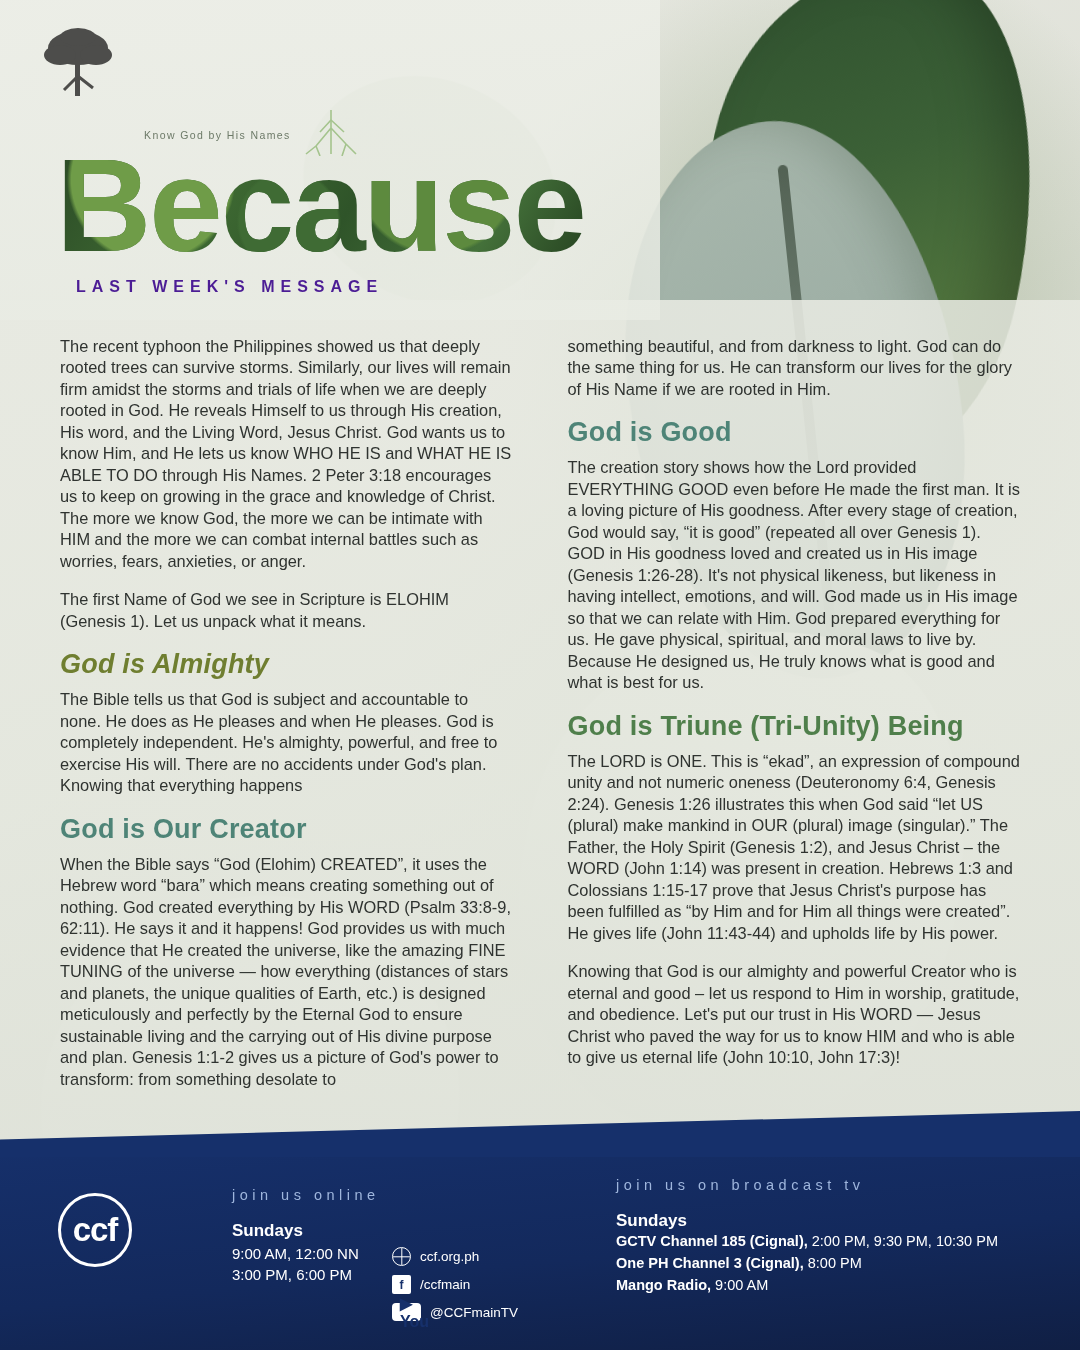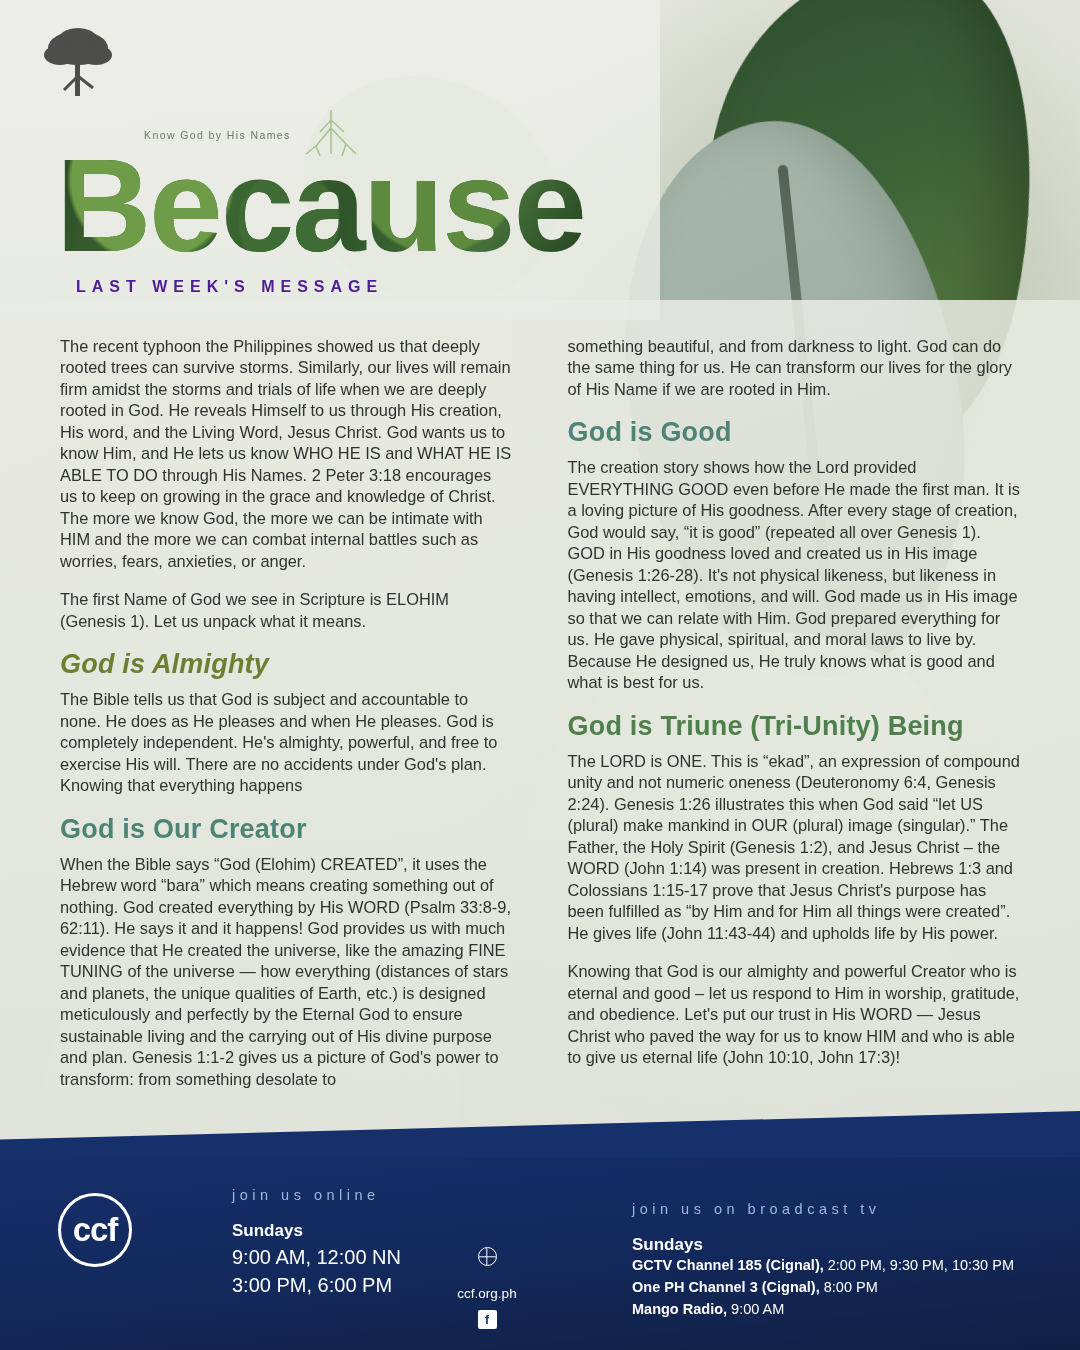--- a/index.html
+++ b/index.html
@@ -141,25 +141,25 @@
   .ccf-logo {
     position: absolute; left: 58px; top: 48px;
     width: 74px; height: 74px; border: 3px solid #fff; border-radius: 50%;
     display: flex; align-items: center; justify-content: center;
     font-size: 33px; font-weight: 700; letter-spacing: -1px;
   }
   .f-head {
     font-size: 14.5px; letter-spacing: 4.5px; color: #9fb6dd; font-weight: 500;
   }
   .f-col-online { position: absolute; left: 232px; top: 42px; width: 340px; }
-  .f-col-tv { position: absolute; left: 616px; top: 56px; width: 420px; margin-left: 16px; }
+  .f-col-tv { position: absolute; left: 616px; top: 32px; width: 420px; }
   .f-sun { font-size: 17px; font-weight: 700; margin-top: 18px; }
-  .f-times { font-size: 20px; line-height: 1.42; margin-top: 2px; }
+  .f-times { font-size: 15px; line-height: 1.42; margin-top: 2px; }
   .socials { position: absolute; left: 160px; top: 60px; width: 190px; }
-  .social-row { display: flex; align-items: center; gap: 20px; margin-bottom: 9px; font-size: 13.5px; flex-direction: column; }
+  .social-row { display: flex; align-items: center; gap: 9px; margin-bottom: 9px; font-size: 13.5px; }
   .sq { width: 19px; height: 19px; display: flex; align-items: center; justify-content: center; font-size: 12px; }
   .sq.fb { background: #fff; color: #16306b; font-weight: 700; border-radius: 2px; }
   .sq.yt { width: 29px; height: 18px; background: #fff; color: #16306b; border-radius: 4px; font-size: 16px; font-weight: 700; padding-left: 16px; }
   .globe { width: 19px; height: 19px; border: 1.6px solid #fff; border-radius: 50%; position: relative; }
   .globe:before { content:""; position:absolute; left:50%; top:0; width:1.4px; height:100%; background:#fff; transform:translateX(-50%); }
   .globe:after { content:""; position:absolute; top:50%; left:0; width:100%; height:1.4px; background:#fff; transform:translateY(-50%); }
   .tv-line { font-size: 14.5px; line-height: 1.5; }
   .tv-line b { font-weight: 700; }
 </style>
 </head>

